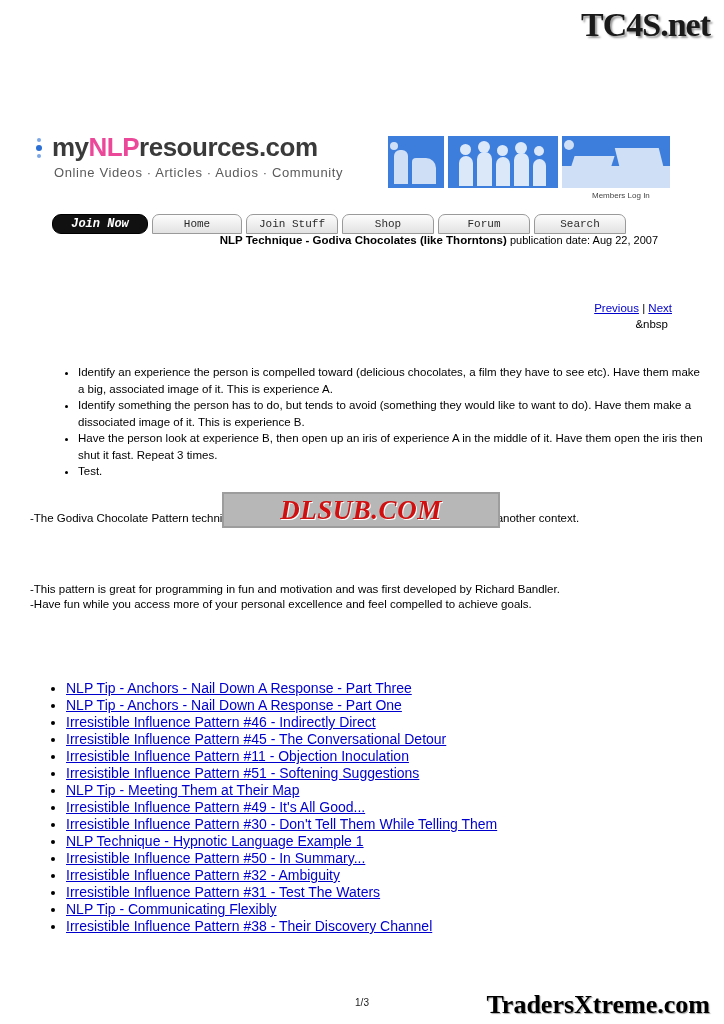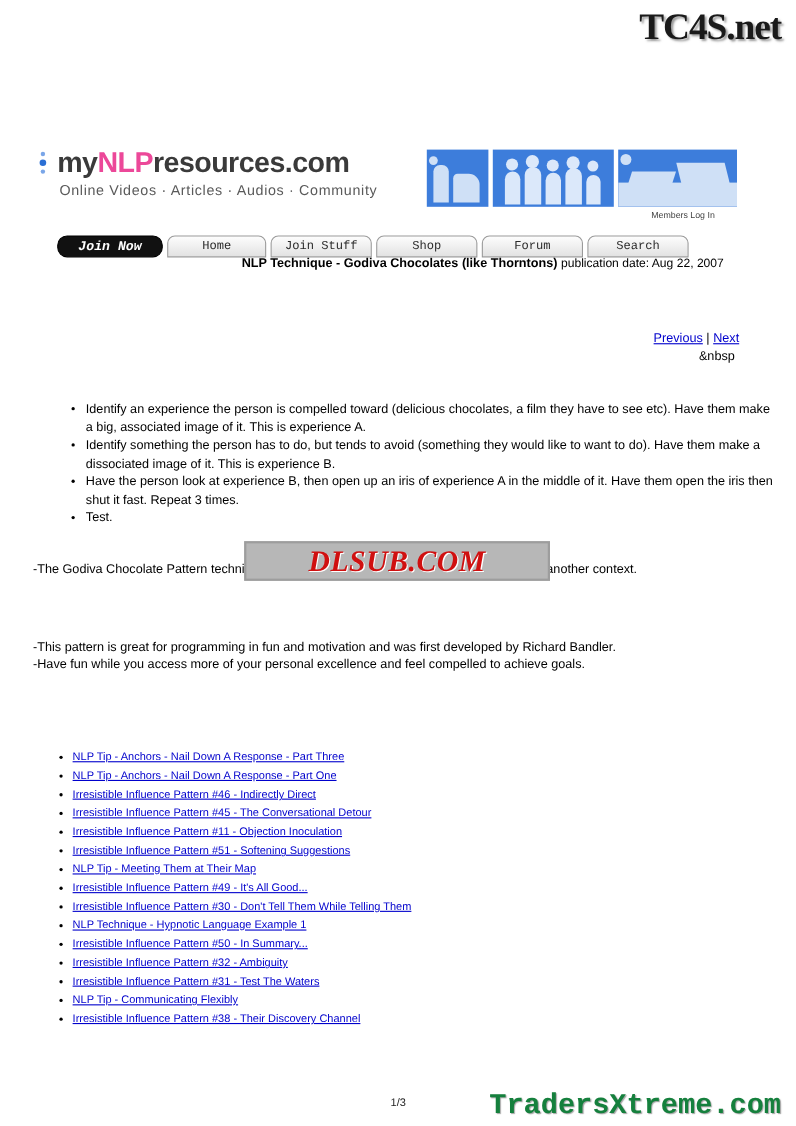--- a/index.html
+++ b/index.html
@@ -243,21 +243,21 @@
 
   
   ul.links {
     position: absolute;
     top: 680px;
     left: 48px;
     width: 640px;
     margin: 0;
     padding: 0 0 0 18px;
     list-style: disc;
-    font-size: 10px;
+    font-size: 14px;
     line-height: 17px;
   }
   ul.links a {
     color: #0000cc;
     text-decoration: underline;
   }
 
   
   .pagenum {
     position: absolute;
@@ -265,24 +265,24 @@
     left: 0;
     width: 724px;
     text-align: center;
     font-size: 10px;
     color: #222;
   }
   .txtreme {
     position: absolute;
     bottom: 4px;
     right: 14px;
-    font-family: Liberation Mono, monospace;
+    font-family: Liberation Serif, serif;
     font-weight: bold;
     font-size: 26px;
-    color: #15803d;
+    color: #000000;
     text-shadow: 1px 1px 1px rgba(140,140,140,0.8);
     white-space: nowrap;
   }
 </style>
 </head>
 <body>
 
 <div class="tc4s">TC4S.net</div>
 
 <div class="banner">

